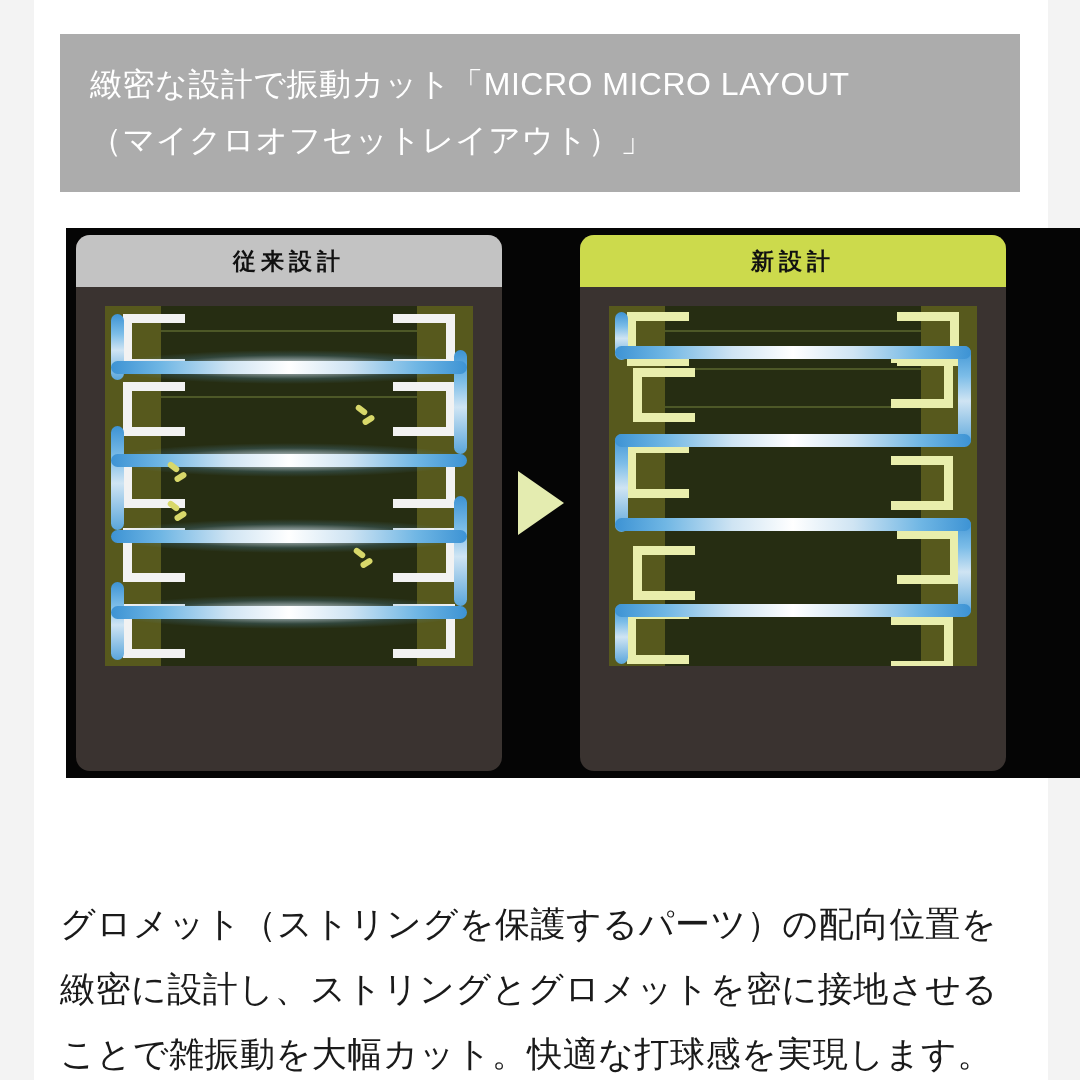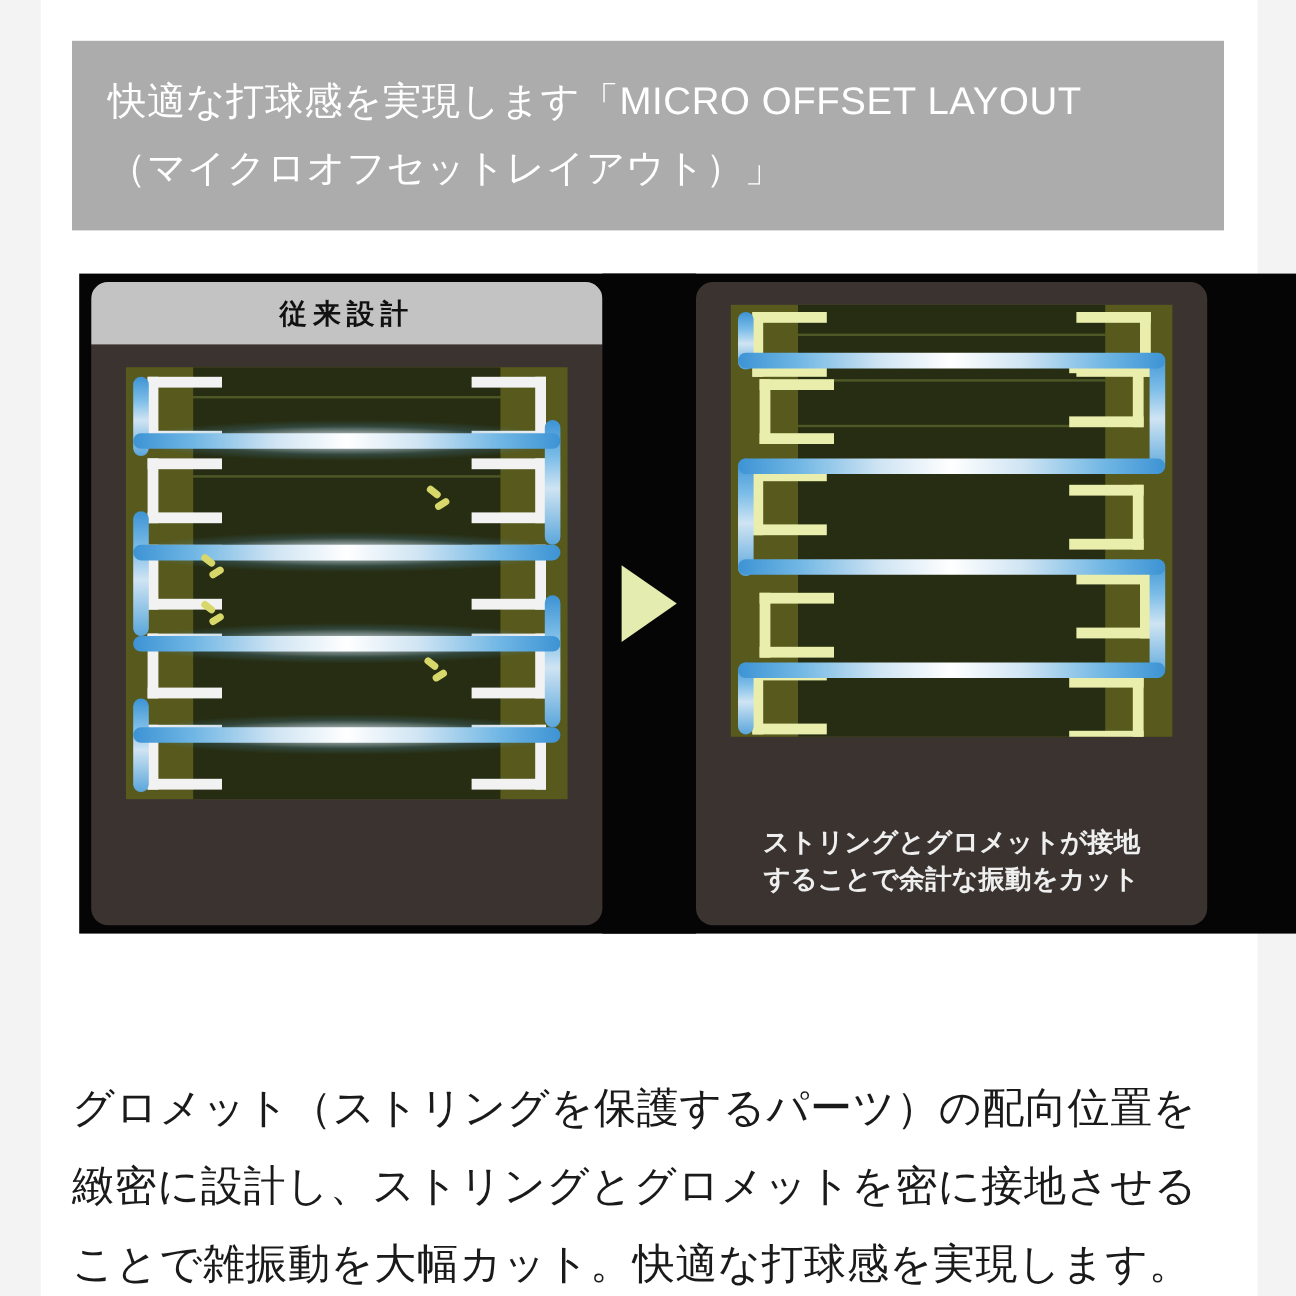--- a/index.html
+++ b/index.html
@@ -235,21 +235,21 @@
     letter-spacing: 0.5px;
     white-space: pre-line;
   }
 </style>
 </head>
 <body>
 
 <div class="page-canvas">
 
   <div class="section-header">
-    <div class="section-header-title">快適な打球感を実現します「MICRO OFFSET LAYOUT
+    <div class="section-header-title">緻密な設計で振動カット「MICRO MICRO LAYOUT
 （マイクロオフセットレイアウト）」</div>
   </div>
 
   <div class="figure-frame">
     <div class="figure-inner">
 
       <div class="compare-card left">
         <div class="card-header conventional">従来設計</div>
 
         <div class="diagram">
@@ -326,20 +326,21 @@
             </div>
         </div>
 
       </div>
 
       <div class="arrow-gap">
         <div class="arrow-glyph"></div>
       </div>
 
       <div class="compare-card right">
+        <div class="card-header new">新設計</div>
 
         <div class="diagram">
           <div class="diagram-core"></div>
 
           <div class="guide" style="top:24px;"></div>
           <div class="guide" style="top:62px;"></div>
           <div class="guide" style="top:100px;"></div>
 
           <div class="grommet g-lime open-right" style="left:18px;  top:6px;">
               <i></i>
@@ -378,22 +379,20 @@
           <div class="string-vert" style="left:6px;  top:128px; height:98px;"></div>
           <div class="string-vert" style="right:6px; top:212px; height:98px;"></div>
           <div class="string-vert" style="left:6px;  top:298px; height:60px;"></div>
 
           <div class="string" style="left:6px; right:6px; top:40px;"></div>
           <div class="string" style="left:6px; right:6px; top:128px;"></div>
           <div class="string" style="left:6px; right:6px; top:212px;"></div>
           <div class="string" style="left:6px; right:6px; top:298px;"></div>
         </div>
 
-        <div class="card-caption">ストリングとグロメットが接地
-することで余計な振動をカット</div>
       </div>
 
     </div>
   </div>
 
   <div class="body-copy">グロメット（ストリングを保護するパーツ）の配向位置を
 緻密に設計し、ストリングとグロメットを密に接地させる
 ことで雑振動を大幅カット。快適な打球感を実現します。</div>
 
 </div>

